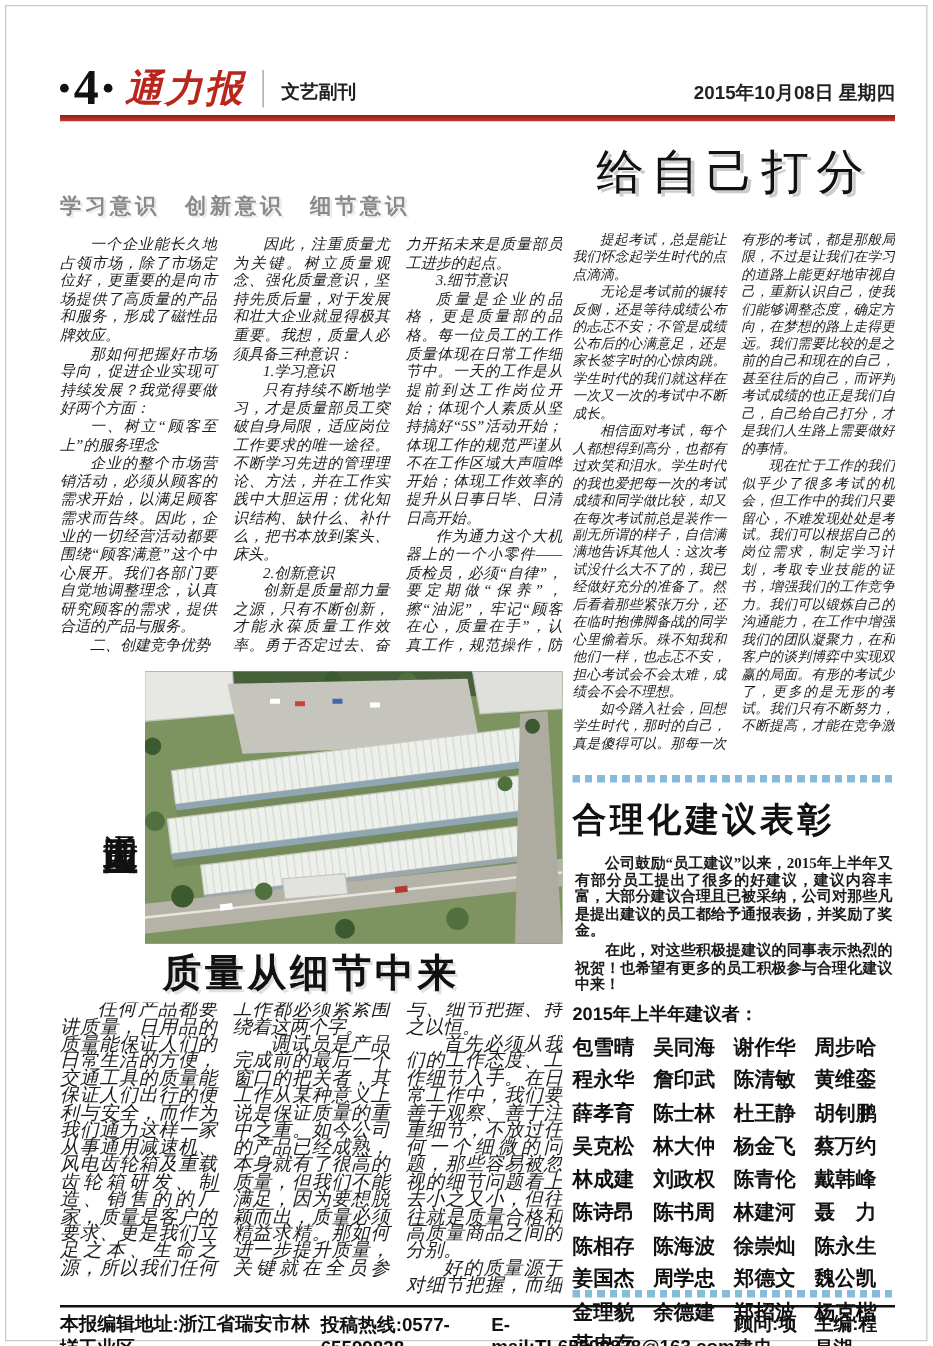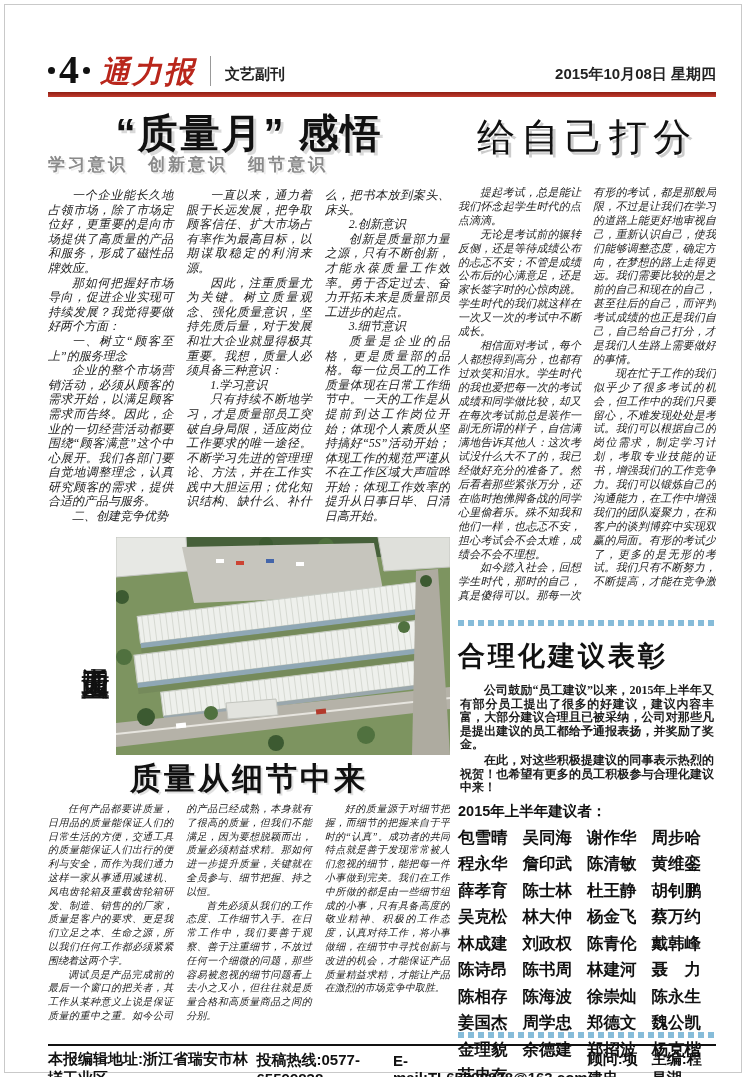--- a/index.html
+++ b/index.html
@@ -42,21 +42,21 @@
                  writing-mode:vertical-rl;text-orientation:upright;
                  font-family:"Liberation Serif",serif;font-size:29px;font-weight:500;
                  letter-spacing:1px;color:#111;display:flex;justify-content:center;padding-top:2px;box-sizing:border-box;}
   .photo-box{flex:1;position:relative;overflow:hidden;background:#7d9460;}
   .photo-box svg{display:block;width:100%;height:100%;}
 
   .a3-title{position:absolute;left:48px;top:758px;width:402px;text-align:center;
             font-family:"Liberation Sans",sans-serif;font-weight:bold;font-size:31px;
             letter-spacing:3px;color:#111;text-shadow:2px 2px 0 rgba(0,0,0,0.12);}
   .a3-body{position:absolute;left:48px;top:802px;width:402px;height:240px;overflow:hidden;
-           column-count:3;font-size:10px;line-height:13.8px;}
+           column-count:3;font-size:15px;line-height:13.8px;}
 
   
   .a2-title{position:absolute;left:458px;top:112px;width:258px;text-align:center;
             font-family:"Liberation Serif",serif;font-weight:normal;font-size:38px;
             letter-spacing:6px;color:#111;text-shadow:3px 3px 0 rgba(0,0,0,0.2);}
   .a2-body{position:absolute;left:458px;top:186px;width:258px;height:430px;overflow:hidden;
            column-count:2;column-gap:12px;font-size:11px;line-height:13.9px;}
 
   .dash-blue{position:absolute;left:458px;width:258px;height:6px;
              background:repeating-linear-gradient(90deg,#86bcd9 0 6px,transparent 6px 10px);}
@@ -96,29 +96,27 @@
         <span class="dot"></span>
       </div>
       <div class="paper-name">通力报</div>
       <div class="header-divider"></div>
       <div class="section-name">文艺副刊</div>
     </div>
     <div class="header-date">2015年10月08日  星期四</div>
   </div>
   <div class="red-rule"></div>
 
-  <div class="a1-title">“质量月” 感悟</div>
   <div class="a1-subtitle">学习意识　创新意识　细节意识</div>
   <div class="a1-body body-cols">
       <p>一个企业能长久地占领市场，除了市场定位好，更重要的是向市场提供了高质量的产品和服务，形成了磁性品牌效应。</p>
       <p>那如何把握好市场导向，促进企业实现可持续发展？我觉得要做好两个方面：</p>
       <p>一、树立“顾客至上”的服务理念</p>
       <p>企业的整个市场营销活动，必须从顾客的需求开始，以满足顾客需求而告终。因此，企业的一切经营活动都要围绕“顾客满意”这个中心展开。我们各部门要自觉地调整理念，认真研究顾客的需求，提供合适的产品与服务。</p>
       <p>二、创建竞争优势</p>
-      <p>一直以来，通力着眼于长远发展，把争取顾客信任、扩大市场占有率作为最高目标，以期谋取稳定的利润来源。</p>
       <p>因此，注重质量尤为关键。树立质量观念、强化质量意识，坚持先质后量，对于发展和壮大企业就显得极其重要。我想，质量人必须具备三种意识：</p>
       <p>1.学习意识</p>
       <p>只有持续不断地学习，才是质量部员工突破自身局限，适应岗位工作要求的唯一途径。不断学习先进的管理理论、方法，并在工作实践中大胆运用；优化知识结构、缺什么、补什么，把书本放到案头、床头。</p>
       <p>2.创新意识</p>
       <p>创新是质量部力量之源，只有不断创新，才能永葆质量工作效率。勇于否定过去、奋力开拓未来是质量部员工进步的起点。</p>
       <p>3.细节意识</p>
       <p>质量是企业的品格，更是质量部的品格。每一位员工的工作质量体现在日常工作细节中。一天的工作是从提前到达工作岗位开始；体现个人素质从坚持搞好“5S”活动开始；体现工作的规范严谨从不在工作区域大声喧哗开始；体现工作效率的提升从日事日毕、日清日高开始。</p>
       <p>作为通力这个大机器上的一个小零件——质检员，必须“自律”，要定期做“保养”，擦“油泥”，牢记“顾客在心，质量在手”，认真工作，规范操作，防微杜渐，保质保量，把每件简单的小事做好，坚决消除人为差错，严格把好质检第一关，使整个机器正常运转。</p>
     </div>
 

